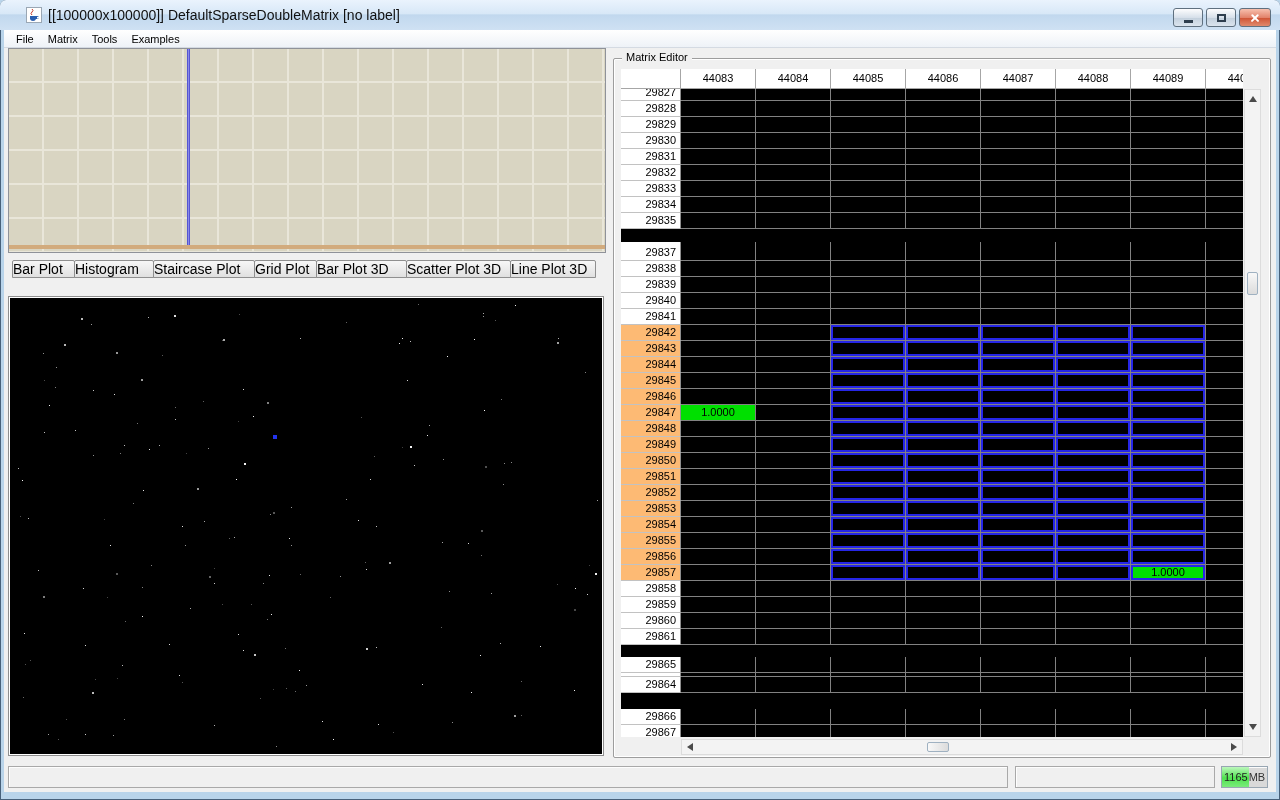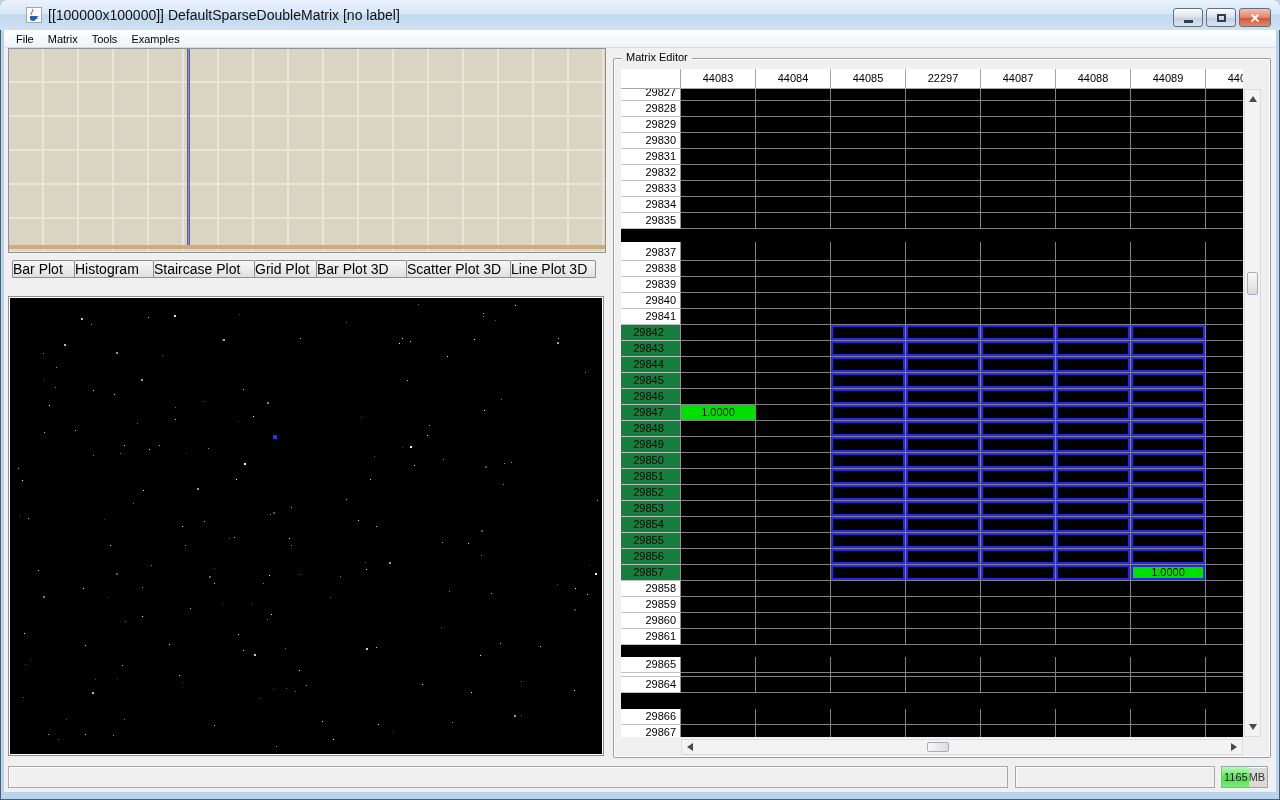--- a/index.html
+++ b/index.html
@@ -69,21 +69,21 @@
   #header-row { position:absolute; left:7px; top:10px; width:622px; height:20px; overflow:hidden;
                 display:flex; background:#fff; }
   .hcell { flex:0 0 75px; height:20px; background:#fff; border-right:1px solid #a6a6a6;
            border-bottom:1px solid #a6a6a6; font-size:11px; line-height:19px; text-align:center; color:#000; }
   .hcell.corner { flex:0 0 60px; }
   #viewport { position:absolute; left:7px; top:30px; width:622px; height:648px; overflow:hidden; background:#000; }
   .trow { position:absolute; left:0; display:flex; height:16px; }
   .rowhdr { flex:0 0 60px; height:16px; background:#fff; border-right:1px solid #8e8e8e;
             border-bottom:1px solid #c2c2c2; font-size:11px; line-height:15px; text-align:right;
             padding-right:4px; color:#000; }
-  .rowhdr.sel { background:#15803d;text-align:center; }
+  .rowhdr.sel { background:#fdba74; }
   .cell { flex:0 0 75px; height:16px; background:#000; border-right:1px solid #828282;
           border-bottom:1px solid #828282; font-size:11px; line-height:14px; text-align:center; color:#000; }
   .cell.sel { box-shadow: inset 0 0 0 2px #2626e6; }
   .cell.green { background:#00e000; }
 
   
   .sb { position:absolute; background:#f3f3f3; border:1px solid #dcdcdc; }
   #vscroll { left:630px; top:30px; width:17px; height:648px; }
   #hscroll { left:67px; top:680px; width:562px; height:16px; }
   .sb-thumb { position:absolute; background:linear-gradient(180deg,#f8f8f8,#dcdcdc);
@@ -343,21 +343,21 @@
         </div>
     </div>
 
     <div id="matrix-panel">
       <div id="matrix-title">Matrix Editor</div>
       <div id="header-row">
           <div class="hcell corner"></div>
           <div class="hcell">44083</div>
           <div class="hcell">44084</div>
           <div class="hcell">44085</div>
-          <div class="hcell">22297</div>
+          <div class="hcell">44086</div>
           <div class="hcell">44087</div>
           <div class="hcell">44088</div>
           <div class="hcell">44089</div>
           <div class="hcell">44090</div>
         </div>
       <div id="viewport">
           <div class="trow" style="top: -4px;">
             <div class="rowhdr">29827</div>
             <div class="cell"></div>
             <div class="cell"></div>

